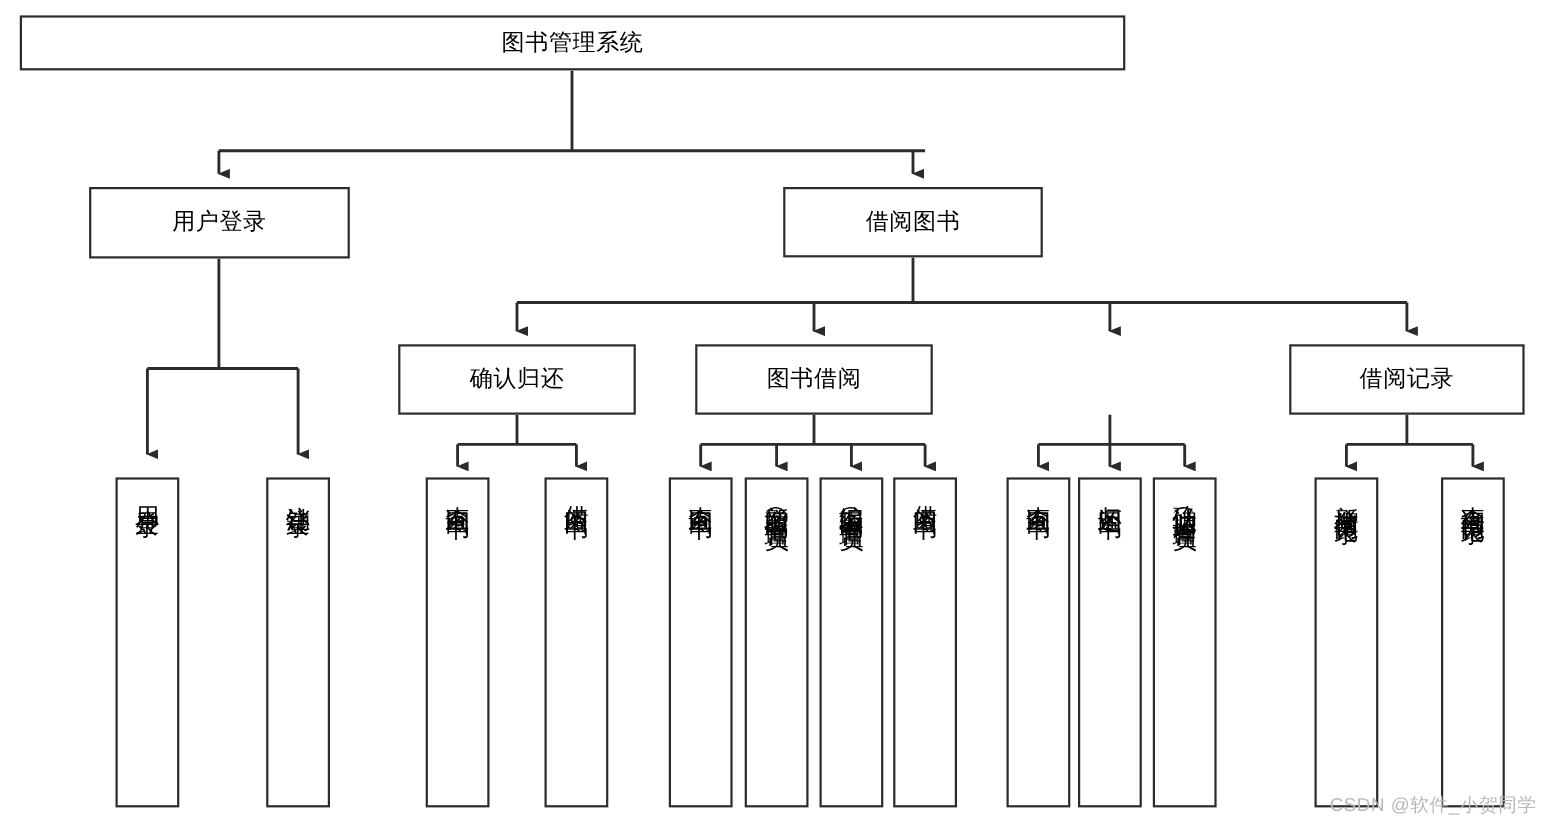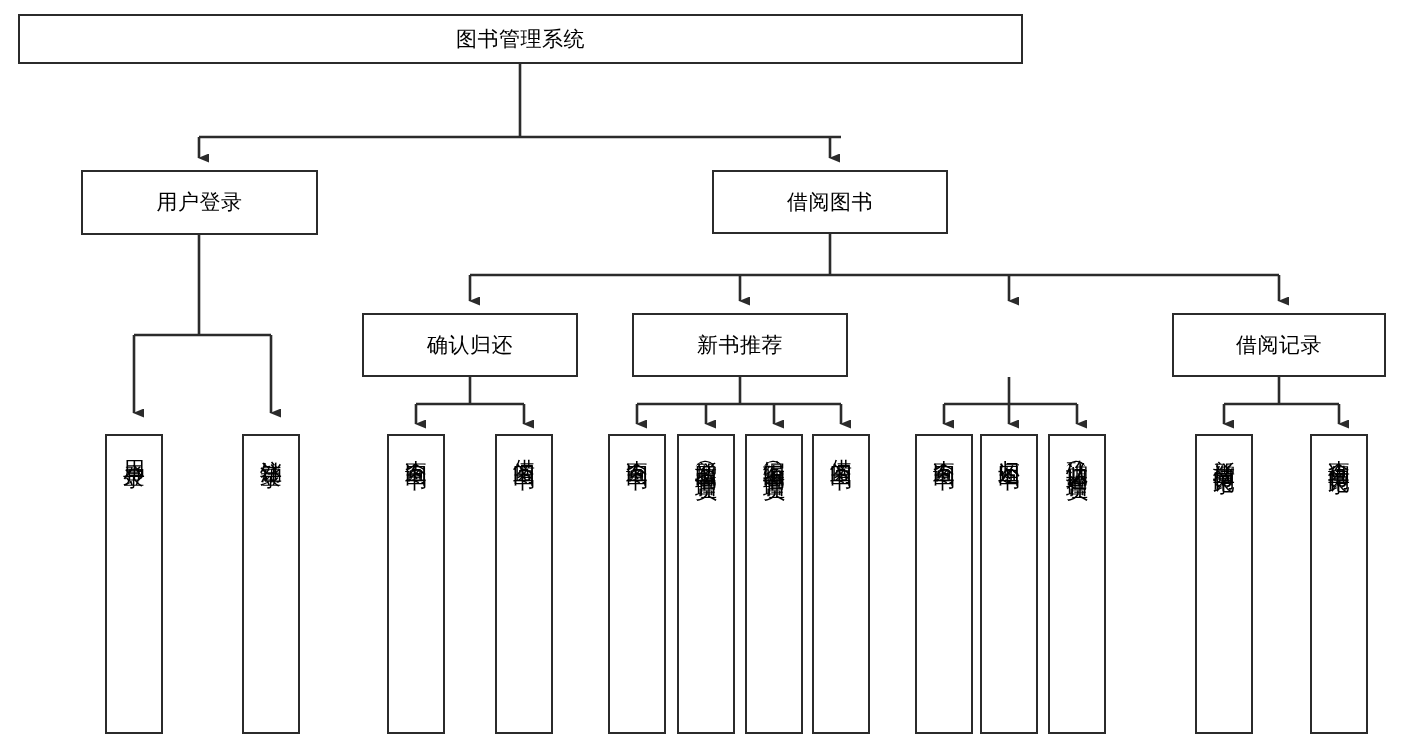--- a/index.html
+++ b/index.html
@@ -131,21 +131,21 @@
     <span class="label">用户登录</span>
   </div>
   <div class="node horiz" style="left:712px; top:170px; width:236px; height:64px;">
     <span class="label">借阅图书</span>
   </div>
 
   <div class="node horiz" style="left:362px; top:313px; width:216px; height:64px;">
     <span class="label">确认归还</span>
   </div>
   <div class="node horiz" style="left:632px; top:313px; width:216px; height:64px;">
-    <span class="label">新书推荐</span>
+    <span class="label">图书借阅</span>
   </div>
   <div class="node horiz" style="left:1172px; top:313px; width:214px; height:64px;">
     <span class="label">借阅记录</span>
   </div>
 
   <div class="node vert" style="left:105px; top:434px; width:58px; height:300px;">
     <span class="label">用户登录</span>
   </div>
   <div class="node vert" style="left:242px; top:434px; width:58px; height:300px;">
     <span class="label">注销登录</span>
@@ -181,14 +181,15 @@
     <span class="label">确认归还（管理员）</span>
   </div>
 
   <div class="node vert" style="left:1195px; top:434px; width:58px; height:300px;">
     <span class="label">新增借阅记录</span>
   </div>
   <div class="node vert" style="left:1310px; top:434px; width:58px; height:300px;">
     <span class="label">查询借阅记录</span>
   </div>
 
+  <div id="watermark">CSDN @软件_小贺同学</div>
 
 </div>
 
 </body></html>

